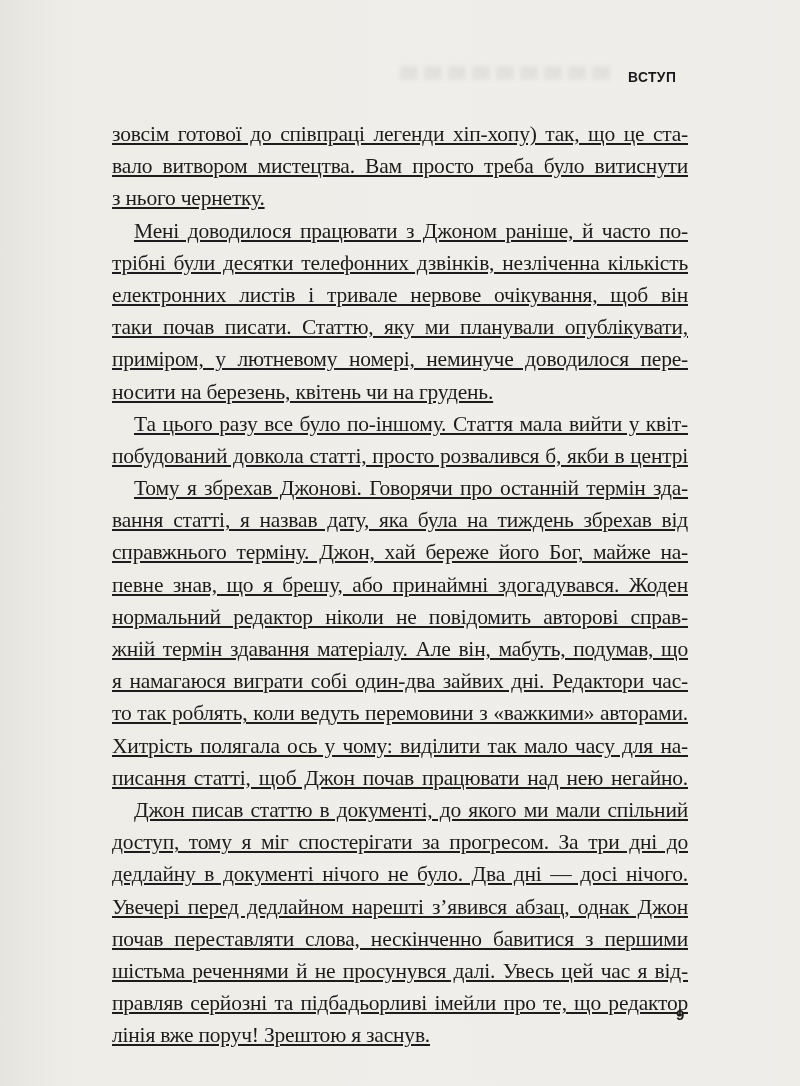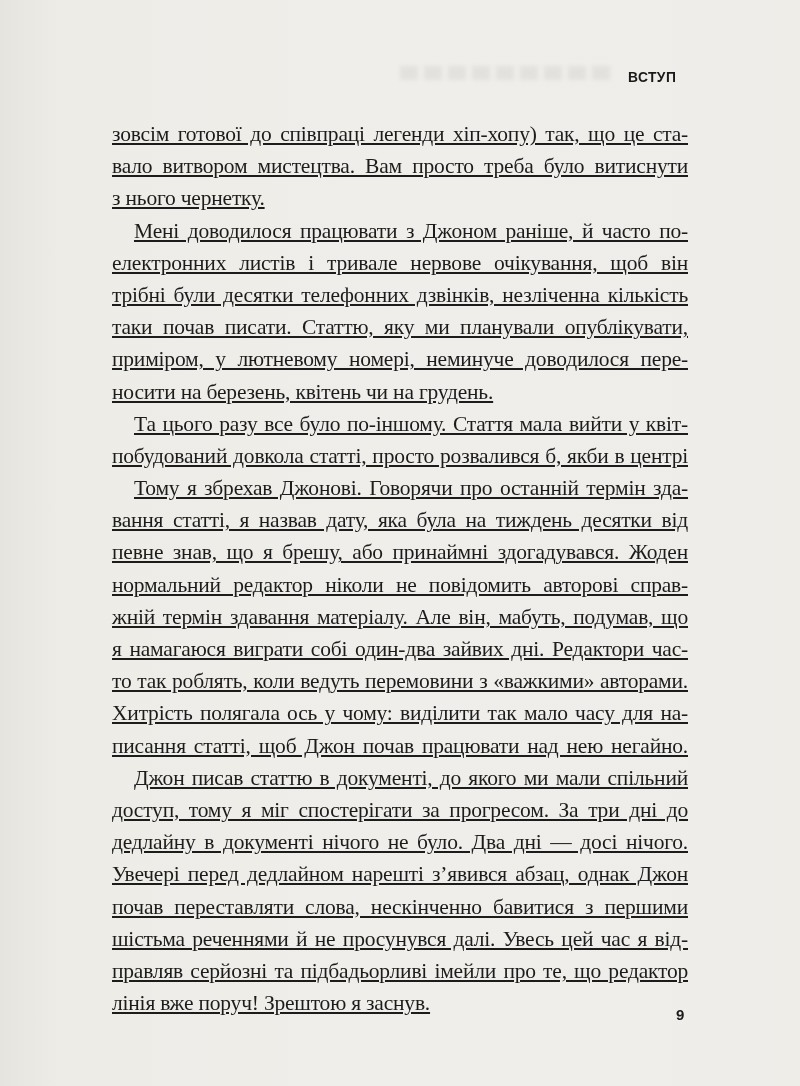--- a/index.html
+++ b/index.html
@@ -86,35 +86,36 @@
   <div class="text-block">
 
     <div>
       <div class="line">зовсім готової до співпраці легенди хіп-хопу) так, що це ста-</div>
       <div class="line">вало витвором мистецтва. Вам просто треба було витиснути</div>
       <div class="line last">з нього чернетку.</div>
     </div>
 
     <div>
       <div class="line indent">Мені доводилося працювати з Джоном раніше, й часто по-</div>
+      <div class="line">трібні були десятки телефонних дзвінків, незліченна кількість</div>
       <div class="line">електронних листів і тривале нервове очікування, щоб він</div>
-      <div class="line">трібні були десятки телефонних дзвінків, незліченна кількість</div>
       <div class="line">таки почав писати. Статтю, яку ми планували опублікувати,</div>
       <div class="line">приміром, у лютневому номері, неминуче доводилося пере-</div>
       <div class="line last">носити на березень, квітень чи на грудень.</div>
     </div>
 
     <div>
       <div class="line indent">Та цього разу все було по-іншому. Стаття мала вийти у квіт-</div>
       <div class="line">побудований довкола статті, просто розвалився б, якби в центрі</div>
     </div>
 
     <div>
       <div class="line indent">Тому я збрехав Джонові. Говорячи про останній термін зда-</div>
-      <div class="line">вання статті, я назвав дату, яка була на тиждень десятки від</div>
+      <div class="line">вання статті, я назвав дату, яка була на тиждень збрехав від</div>
+      <div class="line">справжнього терміну. Джон, хай береже його Бог, майже на-</div>
       <div class="line">певне знав, що я брешу, або принаймні здогадувався. Жоден</div>
       <div class="line">нормальний редактор ніколи не повідомить авторові справ-</div>
       <div class="line">жній термін здавання матеріалу. Але він, мабуть, подумав, що</div>
       <div class="line">я намагаюся виграти собі один-два зайвих дні. Редактори час-</div>
       <div class="line">то так роблять, коли ведуть перемовини з «важкими» авторами.</div>
       <div class="line">Хитрість полягала ось у чому: виділити так мало часу для на-</div>
       <div class="line">писання статті, щоб Джон почав працювати над нею негайно.</div>
     </div>
 
     <div>

